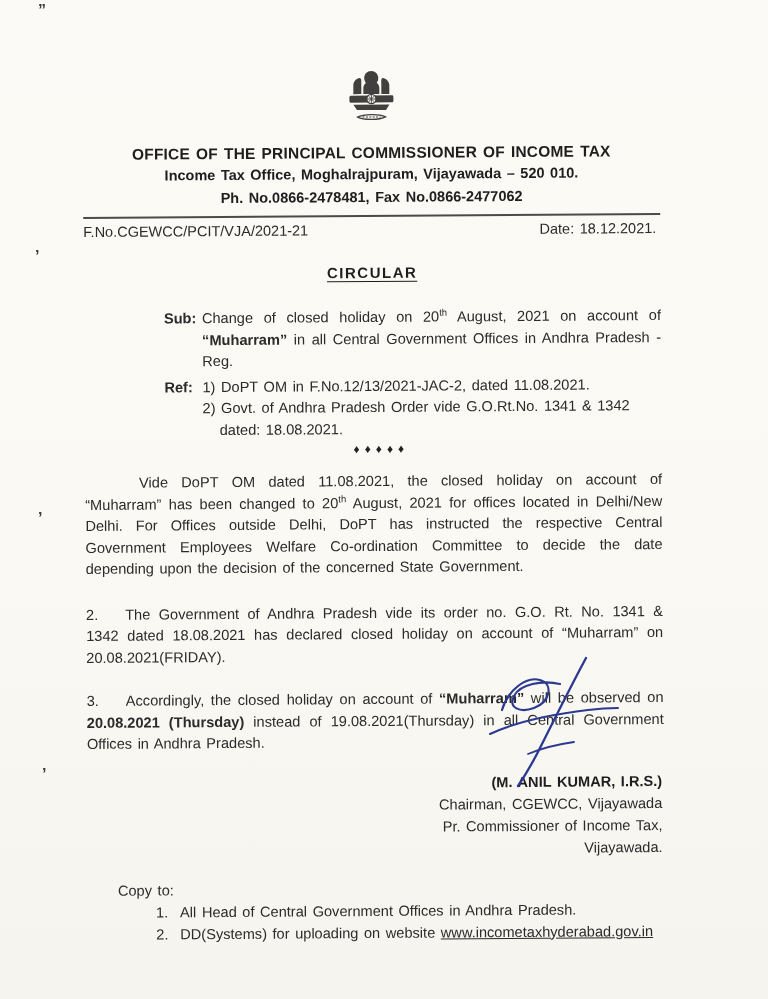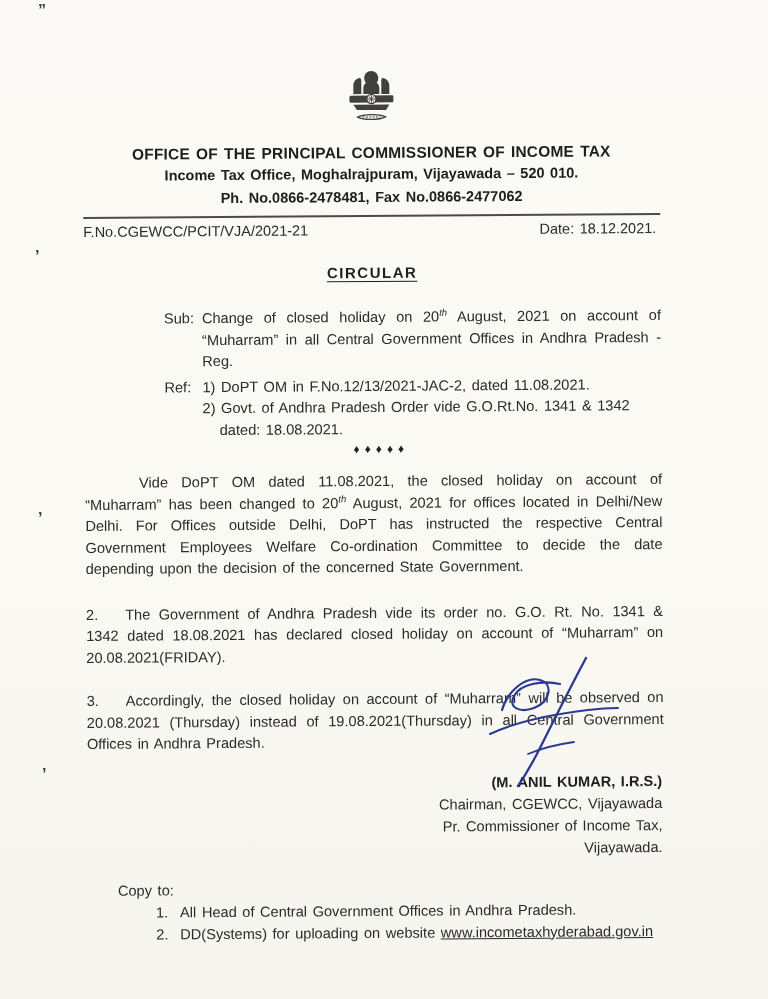--- a/index.html
+++ b/index.html
@@ -32,36 +32,36 @@
   .filerow { display:flex; justify-content:space-between; margin-top:3px; font-size:14.5px; padding-right:4px; }
 
   .title {
     text-align:center; font-weight:bold; font-size:15px; letter-spacing:1.5px;
     text-decoration:underline; text-underline-offset:3px; margin-top:20px; color:#1e1e1e;
   }
 
   .labeled { display:flex; margin-left:80px; }
   .sub     { margin-top:24px; }
   .ref     { margin-top:4px; }
-  .lab     { width:38px; flex:none; }
+  .lab     { width:38px; flex:none;font-weight:bold; }
   .labtext { flex:1; }
   .subtext { text-align:justify; }
   .reftext { width:446px; flex:none; }
   .ref-item{ padding-left:17px; text-indent:-17px; }
 
   .diamonds { text-align:center; font-size:12px; letter-spacing:5px; margin-top:1px; padding-left:16px; color:#222; line-height:16px; }
 
   .para   { text-align:justify; }
   .para1  { margin-top:14px; text-indent:54px; }
   .para2  { margin-top:24px; }
   .para3  { margin-top:22px; }
   .pnum   { margin-right:27px; }
 
-  .b { font-weight:normal; }
-  sup { font-size:9.5px; vertical-align:super; line-height:0;font-style:italic; }
+  .b { font-weight:bold; }
+  sup { font-size:9.5px; vertical-align:super; line-height:0; }
 
   .sig { text-align:right; margin-top:18px; line-height:22px; padding-right:2px; }
   .sig-name { font-weight:bold; color:#1e1e1e; }
 
   .copy { margin-top:18px; margin-left:30px; line-height:22px; }
   .copy-item { display:flex; margin-left:38px; }
   .cnum { width:24px; flex:none; }
   .link { text-decoration:underline; color:inherit; cursor:pointer; }
 
   .signature-ink { position:absolute; left:468px; top:650px; }

